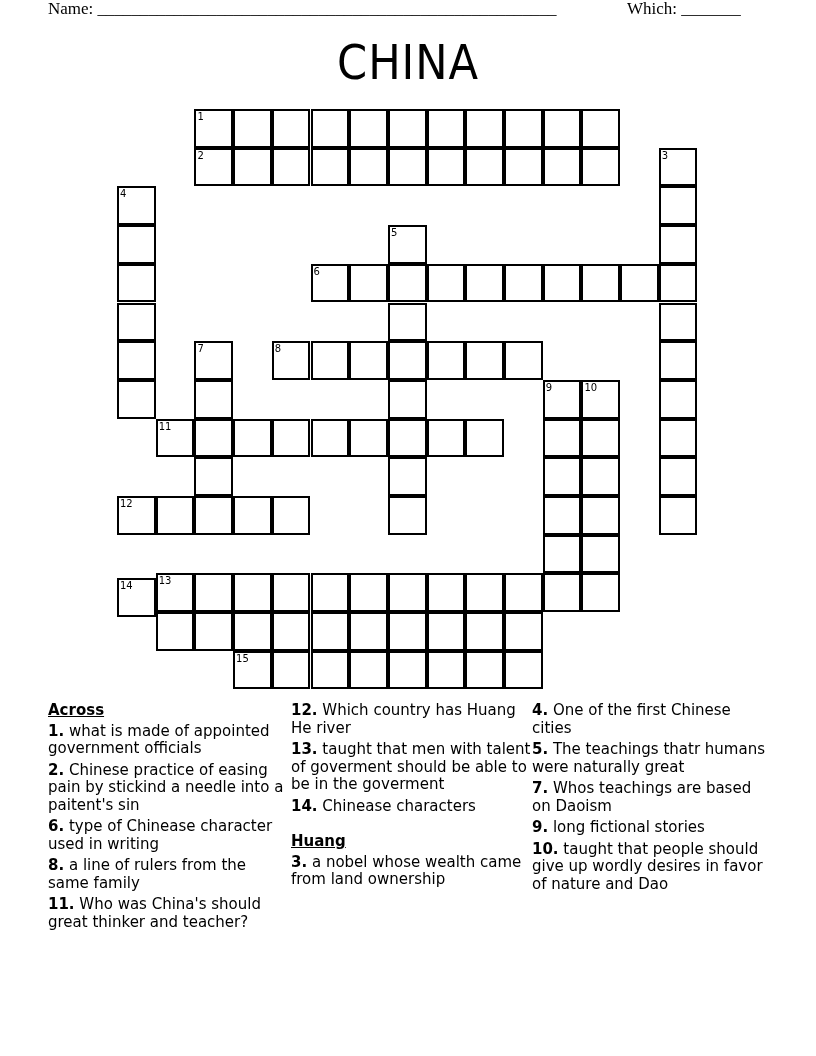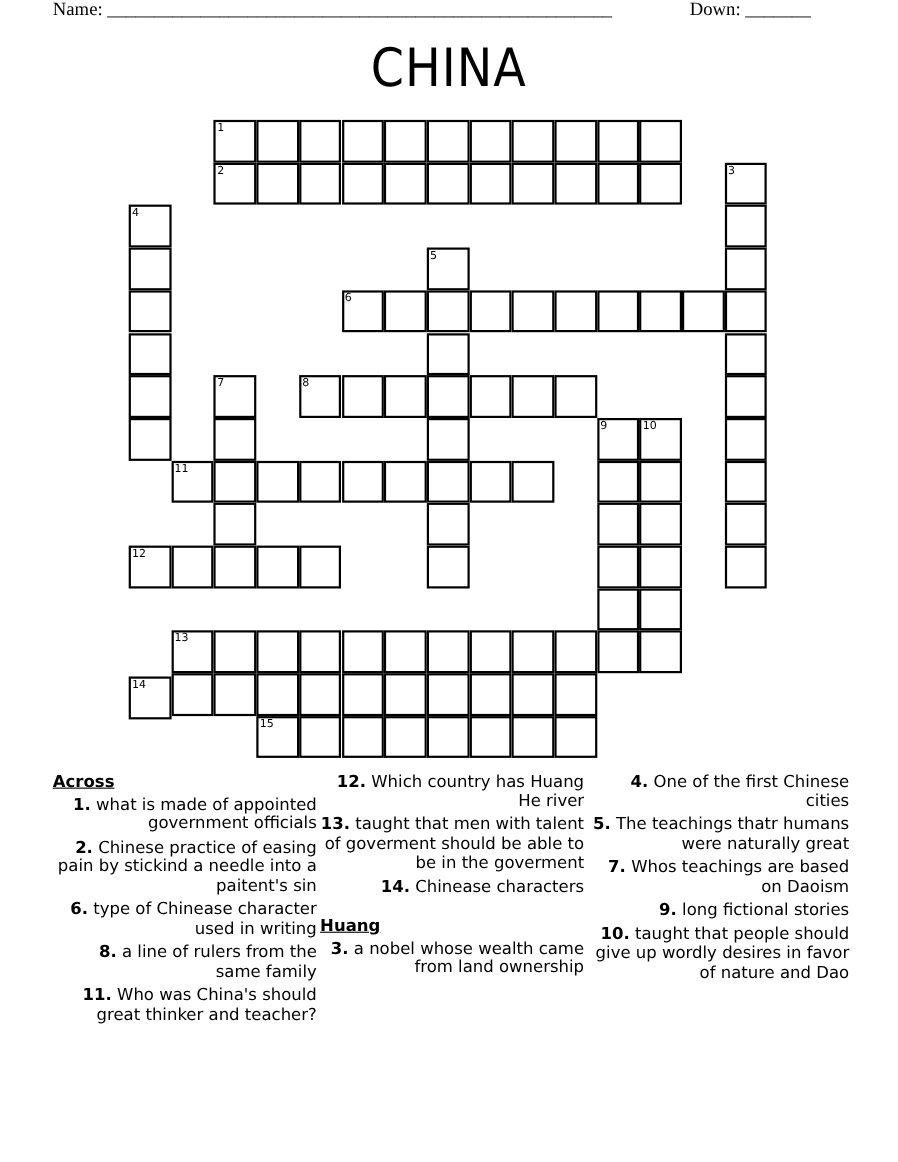--- a/index.html
+++ b/index.html
@@ -10,29 +10,29 @@
   .title { position: absolute; left: 0; width: 816px; top: 34px; text-align: center; font-family: "DejaVu Sans", sans-serif; font-size: 48px; letter-spacing: 1px; transform: scaleX(0.9); }
   .grid { position: absolute; left: 0; top: 0; width: 816px; height: 700px; }
   .cell { position: absolute; width: 38.7px; height: 38.7px; box-sizing: border-box; border: 2px solid #000; background: #fff; margin-left: -1px; margin-top: -1px; }
   .cell .num { position: absolute; left: 1px; top: 0px; font-family: "DejaVu Sans", sans-serif; font-size: 10px; line-height: 11px; }
   .clues { position: absolute; top: 702px; font-family: "DejaVu Sans", sans-serif; font-size: 15px; line-height: 17.5px; }
   .col { position: absolute; width: 240px; }
   .col1 { left: 48px; }
   .col2 { left: 291px; }
   .col3 { left: 532px; }
   .section-head { font-weight: bold; text-decoration: underline; margin-bottom: 3px; }
-  .clue { margin-bottom: 4px; text-align: right; }
+  .clue { margin-bottom: 4px; }
   .clue b { font-weight: bold; }
 </style>
 </head>
 <body>
 
 <div class="header">
   <span class="name">Name: ______________________________________________________</span>
-  <span class="date">Down: _______</span>
+  <span class="date">Which: _______</span>
 </div>
 
 <div class="title">CHINA</div>
 
 <div class="grid" id="grid">
     <div class="cell" style="left: 195.4px; top: 110px;">
       <span class="num">1</span>
     </div>
     <div class="cell" style="left: 234.1px; top: 110px;"></div>
     <div class="cell" style="left: 272.8px; top: 110px;"></div>
@@ -148,21 +148,21 @@
     </div>
     <div class="cell" style="left: 195.4px; top: 574.4px;"></div>
     <div class="cell" style="left: 234.1px; top: 574.4px;"></div>
     <div class="cell" style="left: 272.8px; top: 574.4px;"></div>
     <div class="cell" style="left: 311.5px; top: 574.4px;"></div>
     <div class="cell" style="left: 350.2px; top: 574.4px;"></div>
     <div class="cell" style="left: 388.9px; top: 574.4px;"></div>
     <div class="cell" style="left: 427.6px; top: 574.4px;"></div>
     <div class="cell" style="left: 466.3px; top: 574.4px;"></div>
     <div class="cell" style="left: 505px; top: 574.4px;"></div>
-    <div class="cell" style="left: 118px; top: 616px;">
+    <div class="cell" style="left: 118px; top: 579px;">
       <span class="num">14</span>
     </div>
     <div class="cell" style="left: 156.7px; top: 613.1px;"></div>
     <div class="cell" style="left: 195.4px; top: 613.1px;"></div>
     <div class="cell" style="left: 234.1px; top: 613.1px;"></div>
     <div class="cell" style="left: 272.8px; top: 613.1px;"></div>
     <div class="cell" style="left: 311.5px; top: 613.1px;"></div>
     <div class="cell" style="left: 350.2px; top: 613.1px;"></div>
     <div class="cell" style="left: 388.9px; top: 613.1px;"></div>
     <div class="cell" style="left: 427.6px; top: 613.1px;"></div>

